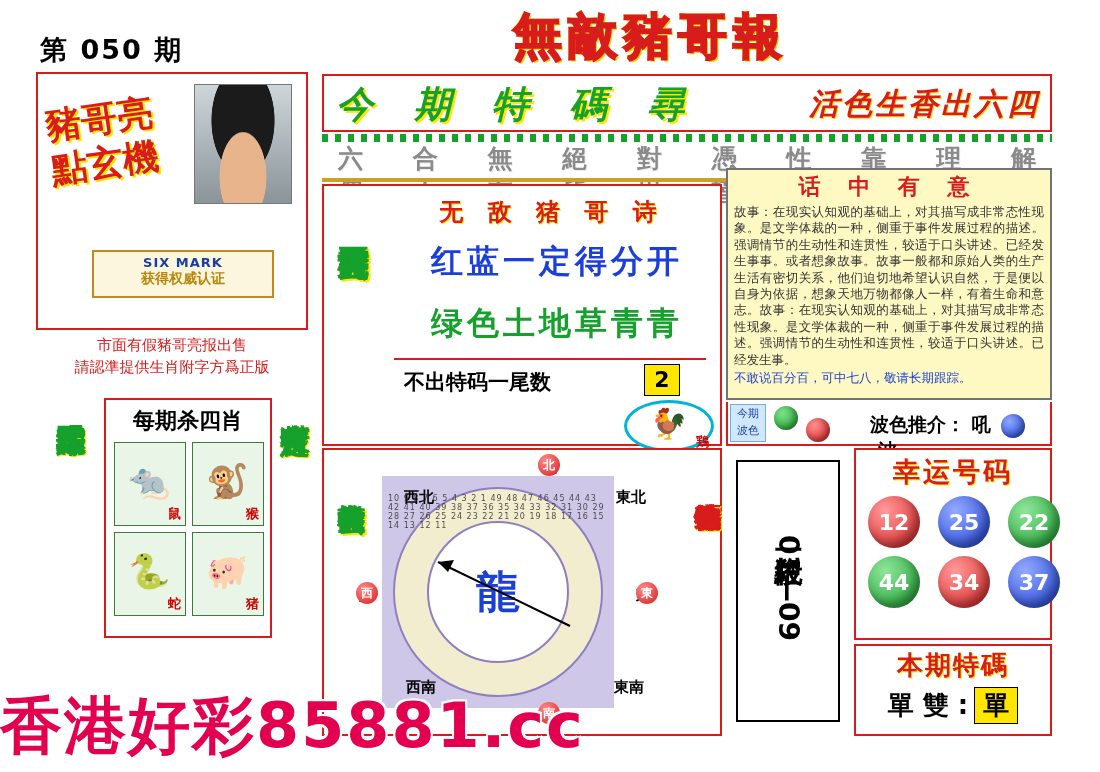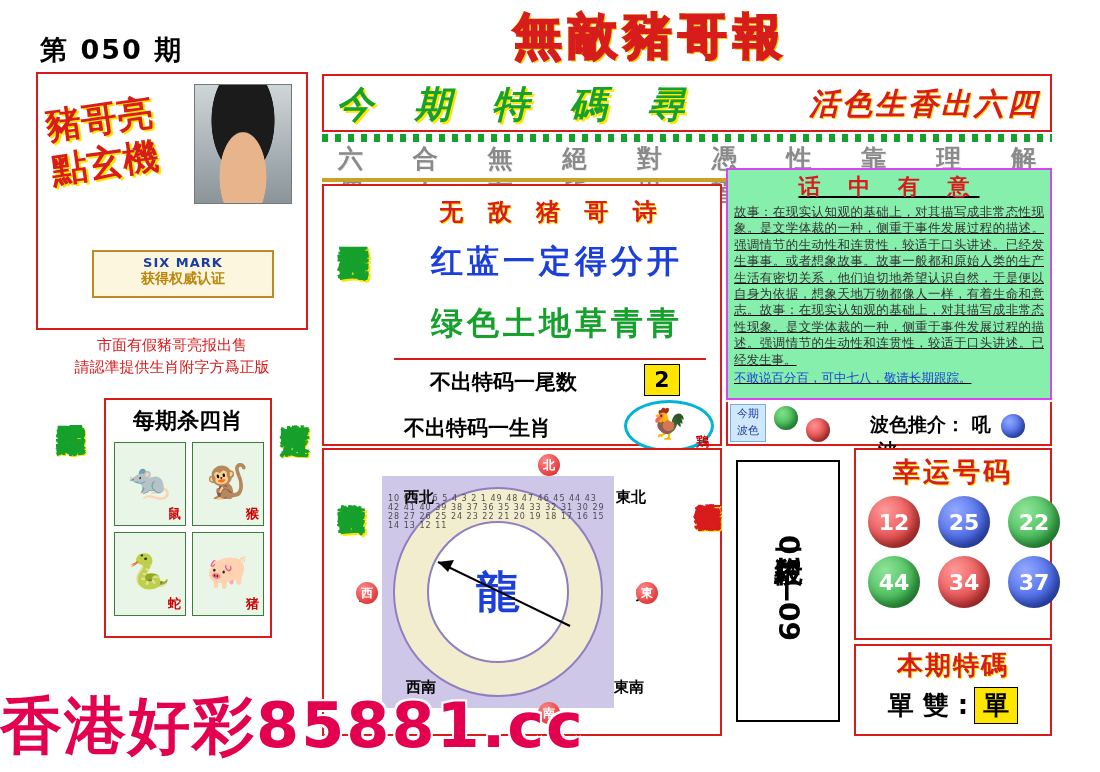--- a/index.html
+++ b/index.html
@@ -153,21 +153,21 @@
   }
   .poem-line.l1{top:54px;}
   .poem-line.l2{top:116px;color:#16a02c;}
   .poem-div{
     position:absolute;left:70px;top:172px;width:312px;height:2px;background:#d81c1c;
   }
   .poem-row{
     position:absolute;left:80px;font-size:21px;font-weight:bold;color:#000;
     font-family:"DejaVu Sans",sans-serif;
   }
-  .poem-row.r1{top:182px;margin-left:26px;}
+  .poem-row.r1{top:182px;}
   .poem-row.r2{top:228px;}
   .tail-num{
     position:absolute;left:320px;top:178px;width:34px;height:30px;
     background:#ffe600;border:1px solid #000;text-align:center;
     font-size:22px;font-weight:bold;color:#000;line-height:30px;
   }
   .zodiac-pic{
     position:absolute;left:300px;top:214px;width:84px;height:46px;
     border:3px solid #00b4d8;border-radius:50%;
     background:#fff;
@@ -181,21 +181,21 @@
   }
   .side-vert{
     position:absolute;left:330px;top:186px;width:46px;
     color:#16a02c;font-size:32px;font-weight:bold;line-height:48px;text-align:center;
     text-shadow:2px 2px 0 #ffe600;
     font-family:"DejaVu Sans",sans-serif;
   }
   
   .talk-box{
     position:absolute;left:726px;top:168px;width:326px;height:232px;
-    border:2px solid #d946ef;background:#86efac;box-sizing:border-box;text-decoration:underline;
+    border:2px solid #737373;background:#fef9c3;box-sizing:border-box;
   }
   .talk-title{
     text-align:center;font-size:22px;font-weight:bold;color:#d81c1c;
     letter-spacing:10px;margin-top:2px;
     font-family:"DejaVu Sans",sans-serif;
   }
   .talk-body{
     padding:2px 6px 0 6px;font-size:12.5px;line-height:16.4px;color:#333;
     text-align:justify;
     font-family:"DejaVu Sans",sans-serif;
@@ -411,21 +411,20 @@
   </div>
   <div class="goldline"></div>
 
   <div class="poem-box">
     <div class="poem-title">无 敌 猪 哥 诗</div>
     <div class="poem-line l2">绿色土地草青青</div>
     <div class="poem-line l1">红蓝一定得分开</div>
     <div class="poem-div"></div>
     <div class="poem-row r1">不出特码一尾数</div>
     <div class="tail-num">2</div>
-    <div class="poem-row r2">不出特码一生肖</div>
     <div class="zodiac-pic">
       <div class="g">🐓</div>
       <div class="nm">鶏</div>
     </div>
   </div>
   <div class="side-vert">
     <span style="writing-mode:vertical-rl;">亮哥透露玄機</span>
   </div>
 
   <div class="talk-box">

